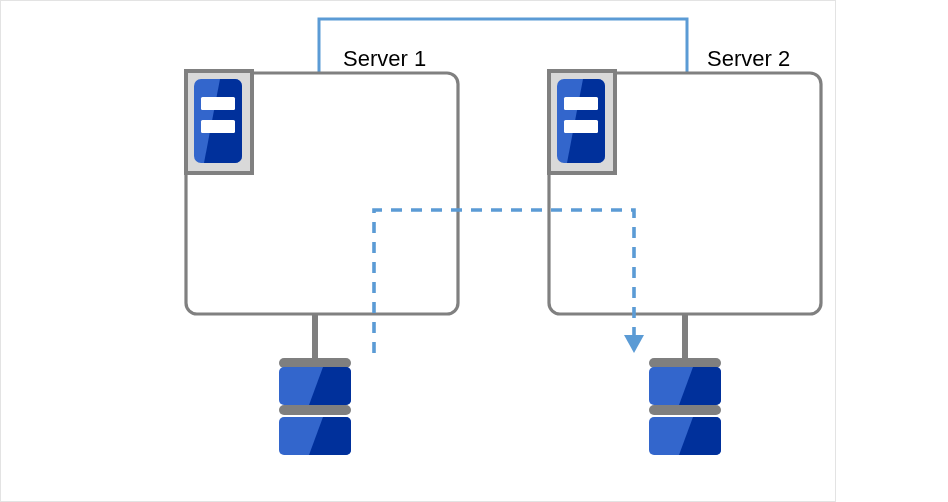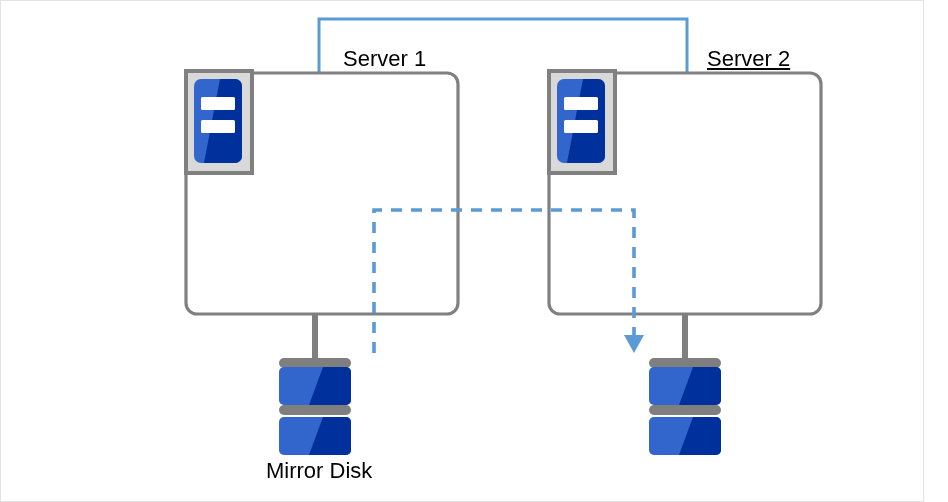--- a/index.html
+++ b/index.html
@@ -5,21 +5,21 @@
   html, body {
     margin: 0;
     padding: 0;
     background: #ffffff;
   }
   body {
     font-family: "Liberation Sans", sans-serif;
   }
   #canvas {
     position: relative;
-    width: 924px;
+    width: 836px;
     height: 502px;
     background: #ffffff;
     border: 1px solid #e3e3e3;
     box-sizing: border-box;
     overflow: hidden;
   }
   #svg-layer {
     position: absolute;
     left: 0;
     top: 0;
@@ -139,18 +139,17 @@
     </g>
 
     <g>
       <path d="M373,352 L373,209 L633,209 L633,338" fill="none" stroke="#5b9bd5" stroke-width="3.6" stroke-dasharray="11 9"></path>
       <polygon points="633,352 623,334 643,334" fill="#5b9bd5"></polygon>
     </g>
   </svg>
 
   <div class="label label-server" style="left:342px; top:44px;">Server 1</div>
 
-  <div class="label label-server" style="left:706px; top:44px;text-decoration:underline;">Server 2</div>
+  <div class="label label-server" style="left:706px; top:44px;">Server 2</div>
 
-  <div class="label label-disk" style="left:265px; top:456px;">Mirror Disk</div>
 
 
 </div>
 
 </body></html>

